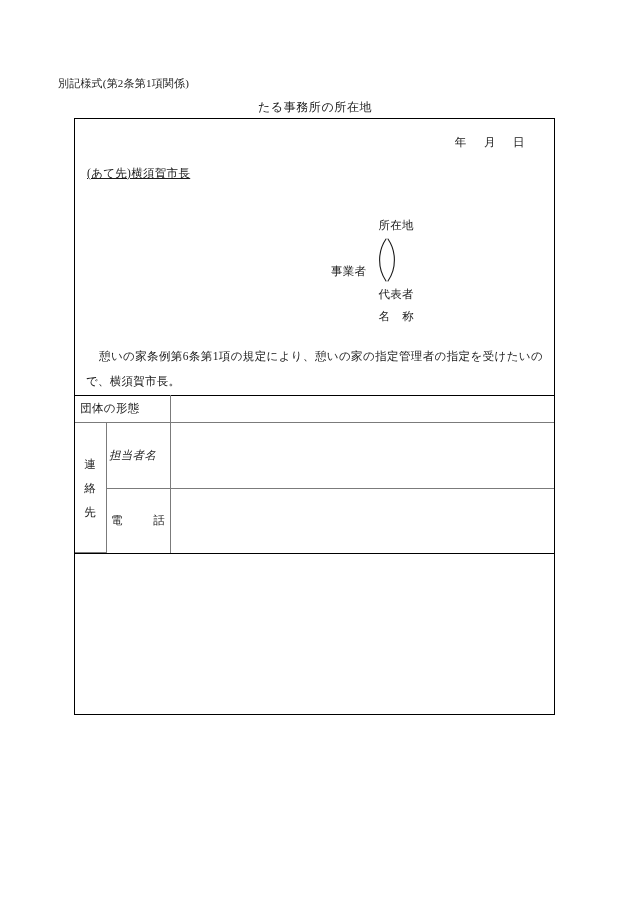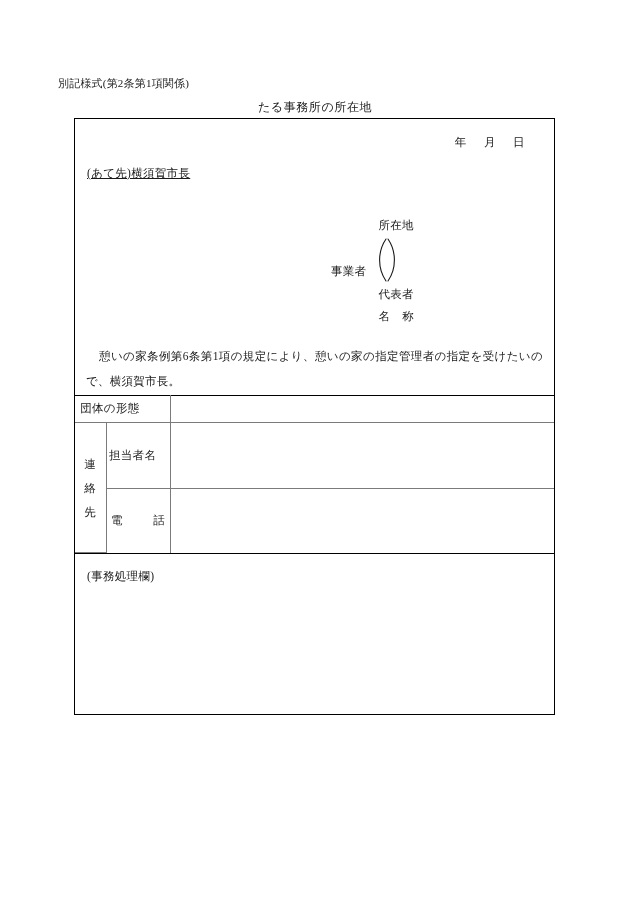--- a/index.html
+++ b/index.html
@@ -195,20 +195,21 @@
 
   .label-spread {
     display: inline-flex;
     justify-content: space-between;
     width: 84px;
   }
   .label-spread-narrow {
     display: inline-flex;
     justify-content: space-between;
     width: 58px;
+    font-style: italic;
   }
   .label-tel {
     display: inline-flex;
     justify-content: space-between;
     width: 54px;
   }
 
   .vertical-label {
     display: flex;
     flex-direction: column;
@@ -333,18 +334,15 @@
             <td class="cell-value no-right no-bottom">
               <span></span>
             </td>
           </tr>
         </tbody>
       </table>
     </div>
 
     <div class="rule-thick rule-below-table"></div>
 
-    <div class="office-region">
-      <div class="office-label">(事務処理欄)</div>
-    </div>
 
   </div>
 </div>
 
 </body></html>

